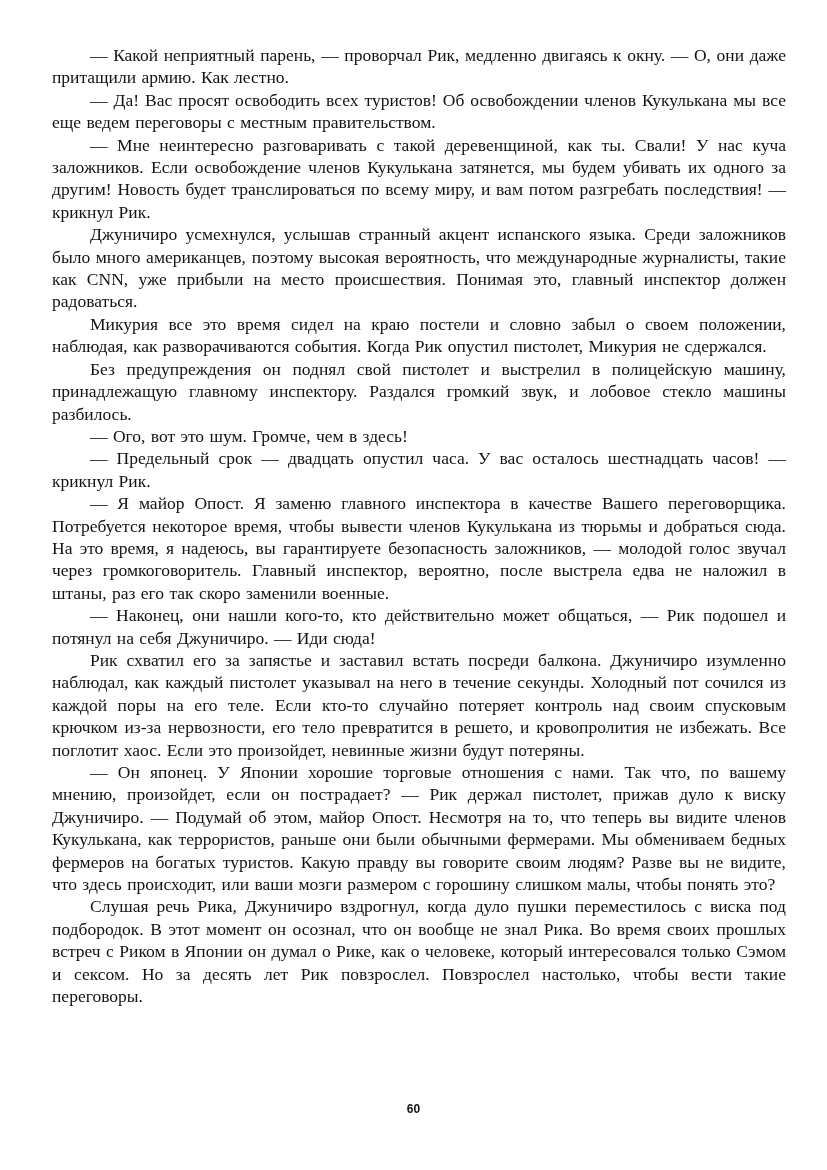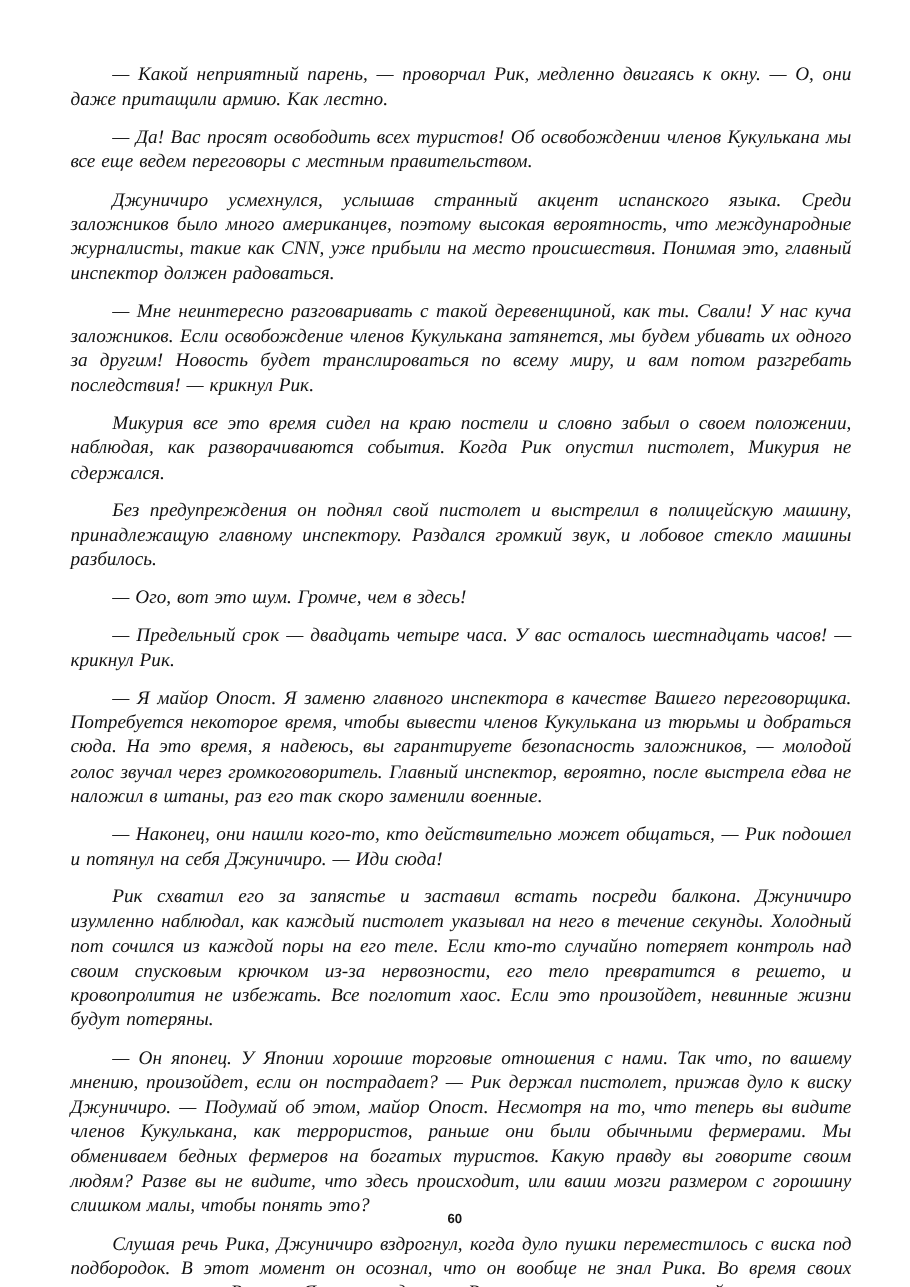--- a/index.html
+++ b/index.html
@@ -20,25 +20,24 @@
   .text-block {
     position: absolute;
     top: 44px;
     left: 52px;
     width: 734px;
     font-size: 17.5px;
     line-height: 22.4px;
     text-align: justify;
   }
   .para {
-    margin: 12px;
+    margin: 0;
     padding: 0;
     text-indent: 38px;
     word-spacing: 1px;
-    font-style: italic;
   }
   .page-footer {
     position: absolute;
     top: 1099px;
     left: 0;
     width: 827px;
     text-align: center;
   }
   .page-number {
     font-family: "Liberation Sans", "DejaVu Sans", sans-serif;
@@ -47,26 +46,26 @@
     color: #121212;
   }
 </style>
 </head>
 <body>
 
 <main class="page">
   <section class="text-block">
     <p class="para">— Какой неприятный парень, — проворчал Рик, медленно двигаясь к окну. — О, они даже притащили армию. Как лестно.</p>
     <p class="para">— Да! Вас просят освободить всех туристов! Об освобождении членов Кукулькана мы все еще ведем переговоры с местным правительством.</p>
+    <p class="para">— Мне неинтересно разговаривать с такой деревенщиной, как ты. Свали! У нас куча заложников. Если освобождение членов Кукулькана затянется, мы будем убивать их одного за другим! Новость будет транслироваться по всему миру, и вам потом разгребать последствия! — крикнул Рик.</p>
     <p class="para">Джуничиро усмехнулся, услышав странный акцент испанского языка. Среди заложников было много американцев, поэтому высокая вероятность, что международные журналисты, такие как CNN, уже прибыли на место происшествия. Понимая это, главный инспектор должен радоваться.</p>
-    <p class="para">— Мне неинтересно разговаривать с такой деревенщиной, как ты. Свали! У нас куча заложников. Если освобождение членов Кукулькана затянется, мы будем убивать их одного за другим! Новость будет транслироваться по всему миру, и вам потом разгребать последствия! — крикнул Рик.</p>
     <p class="para">Микурия все это время сидел на краю постели и словно забыл о своем положении, наблюдая, как разворачиваются события. Когда Рик опустил пистолет, Микурия не сдержался.</p>
     <p class="para">Без предупреждения он поднял свой пистолет и выстрелил в полицейскую машину, принадлежащую главному инспектору. Раздался громкий звук, и лобовое стекло машины разбилось.</p>
     <p class="para">— Ого, вот это шум. Громче, чем в здесь!</p>
-    <p class="para">— Предельный срок — двадцать четыре часа. У вас осталось шестнадцать часов! — крикнул Рик.</p>
+    <p class="para">— Предельный срок — двадцать опустил часа. У вас осталось шестнадцать часов! — крикнул Рик.</p>
     <p class="para">— Я майор Опост. Я заменю главного инспектора в качестве Вашего переговорщика. Потребуется некоторое время, чтобы вывести членов Кукулькана из тюрьмы и добраться сюда. На это время, я надеюсь, вы гарантируете безопасность заложников, — молодой голос звучал через громкоговоритель. Главный инспектор, вероятно, после выстрела едва не наложил в штаны, раз его так скоро заменили военные.</p>
     <p class="para">— Наконец, они нашли кого-то, кто действительно может общаться, — Рик подошел и потянул на себя Джуничиро. — Иди сюда!</p>
     <p class="para">Рик схватил его за запястье и заставил встать посреди балкона. Джуничиро изумленно наблюдал, как каждый пистолет указывал на него в течение секунды. Холодный пот сочился из каждой поры на его теле. Если кто-то случайно потеряет контроль над своим спусковым крючком из-за нервозности, его тело превратится в решето, и кровопролития не избежать. Все поглотит хаос. Если это произойдет, невинные жизни будут потеряны.</p>
     <p class="para">— Он японец. У Японии хорошие торговые отношения с нами. Так что, по вашему мнению, произойдет, если он пострадает? — Рик держал пистолет, прижав дуло к виску Джуничиро. — Подумай об этом, майор Опост. Несмотря на то, что теперь вы видите членов Кукулькана, как террористов, раньше они были обычными фермерами. Мы обмениваем бедных фермеров на богатых туристов. Какую правду вы говорите своим людям? Разве вы не видите, что здесь происходит, или ваши мозги размером с горошину слишком малы, чтобы понять это?</p>
     <p class="para">Слушая речь Рика, Джуничиро вздрогнул, когда дуло пушки переместилось с виска под подбородок. В этот момент он осознал, что он вообще не знал Рика. Во время своих прошлых встреч с Риком в Японии он думал о Рике, как о человеке, который интересовался только Сэмом и сексом. Но за десять лет Рик повзрослел. Повзрослел настолько, чтобы вести такие переговоры.</p>
   </section>
   <footer class="page-footer">
     <span class="page-number">60</span>
   </footer>
 </main>

